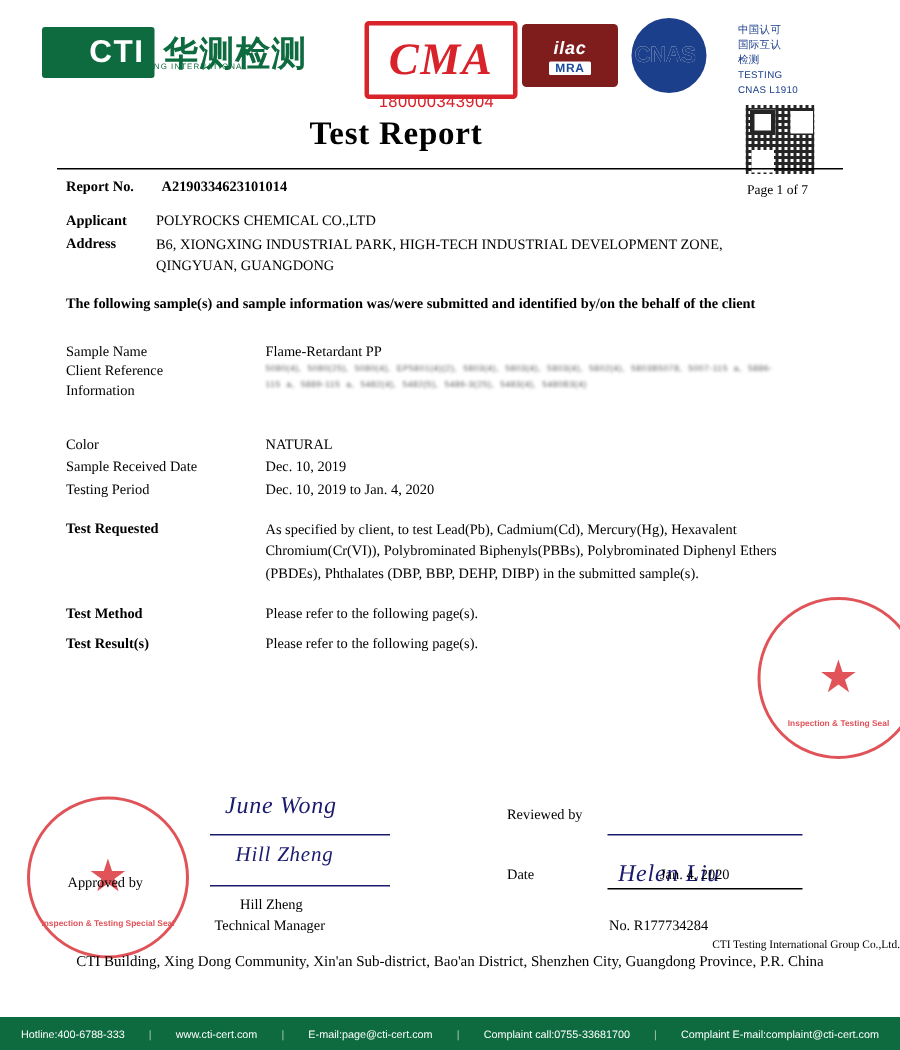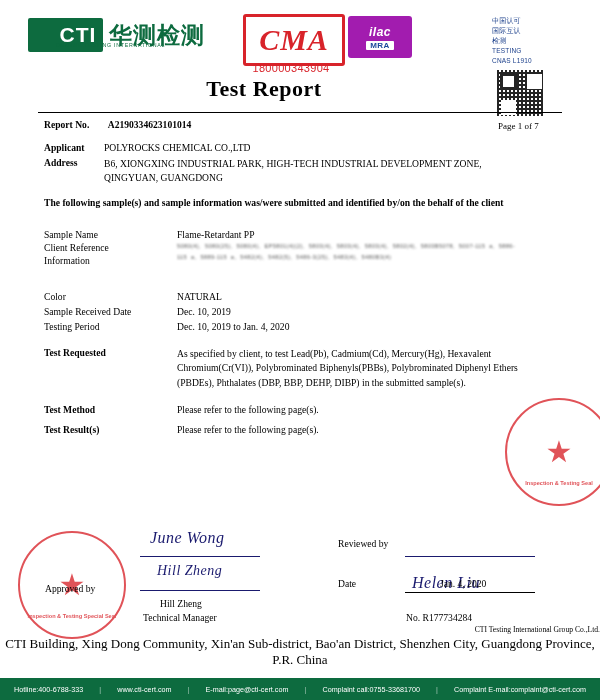--- a/index.html
+++ b/index.html
@@ -102,21 +102,21 @@
     font-size: 11px;
     letter-spacing: 0.3px;
   }
 
   .ilac-logo {
     position: absolute;
     left: 348px;
     top: 8px;
     width: 64px;
     height: 42px;
-    background: #a21caf;
+    background: #7f1d1d;
     border-radius: 3px;
     color: #fff;
     display: flex;
     flex-direction: column;
     align-items: center;
     justify-content: center;
   }
   .ilac-top {
     font-family: "Liberation Sans", sans-serif;
     font-size: 12px;
@@ -341,21 +341,21 @@
   #date-value { position: absolute; left: 440px; top: 578px; font-size: 9.6px; }
   #date-line { position: absolute; left: 405px; top: 592px; width: 130px; border-top: 1px solid #000; }
   #no-label { position: absolute; left: 406px; top: 612px; font-size: 9.6px; }
 
   #company-line {
     position: absolute; left: 0; top: 625px; width: 600px;
     text-align: right; font-size: 7.6px;
   }
   #address-line {
     position: absolute; left: 0; top: 636px; width: 600px;
-    text-align: center; font-size: 13px;
+    text-align: center; font-size: 10px;
   }
 
   
   .footer {
     position: absolute;
     left: 0;
     bottom: 0;
     width: 600px;
     height: 22px;
     background: #0d6b3f;
@@ -391,20 +391,24 @@
     <div class="cma-logo">
       <div class="cma-text">CMA</div>
     </div>
     <div class="cma-num">180000343904</div>
 
     <div class="ilac-logo">
       <div class="ilac-top">ilac</div>
       <div class="ilac-bot">MRA</div>
     </div>
 
+    <div class="cnas-logo">
+      <div class="cnas-circle"></div>
+      <div class="cnas-word">CNAS</div>
+    </div>
 
     <div class="cnas-txt">
       <div class="cn">中国认可</div>
       <div class="cn">国际互认</div>
       <div class="cn">检测</div>
       <div>TESTING</div>
       <div>CNAS L1910</div>
     </div>
 
     <div class="qr"></div>

